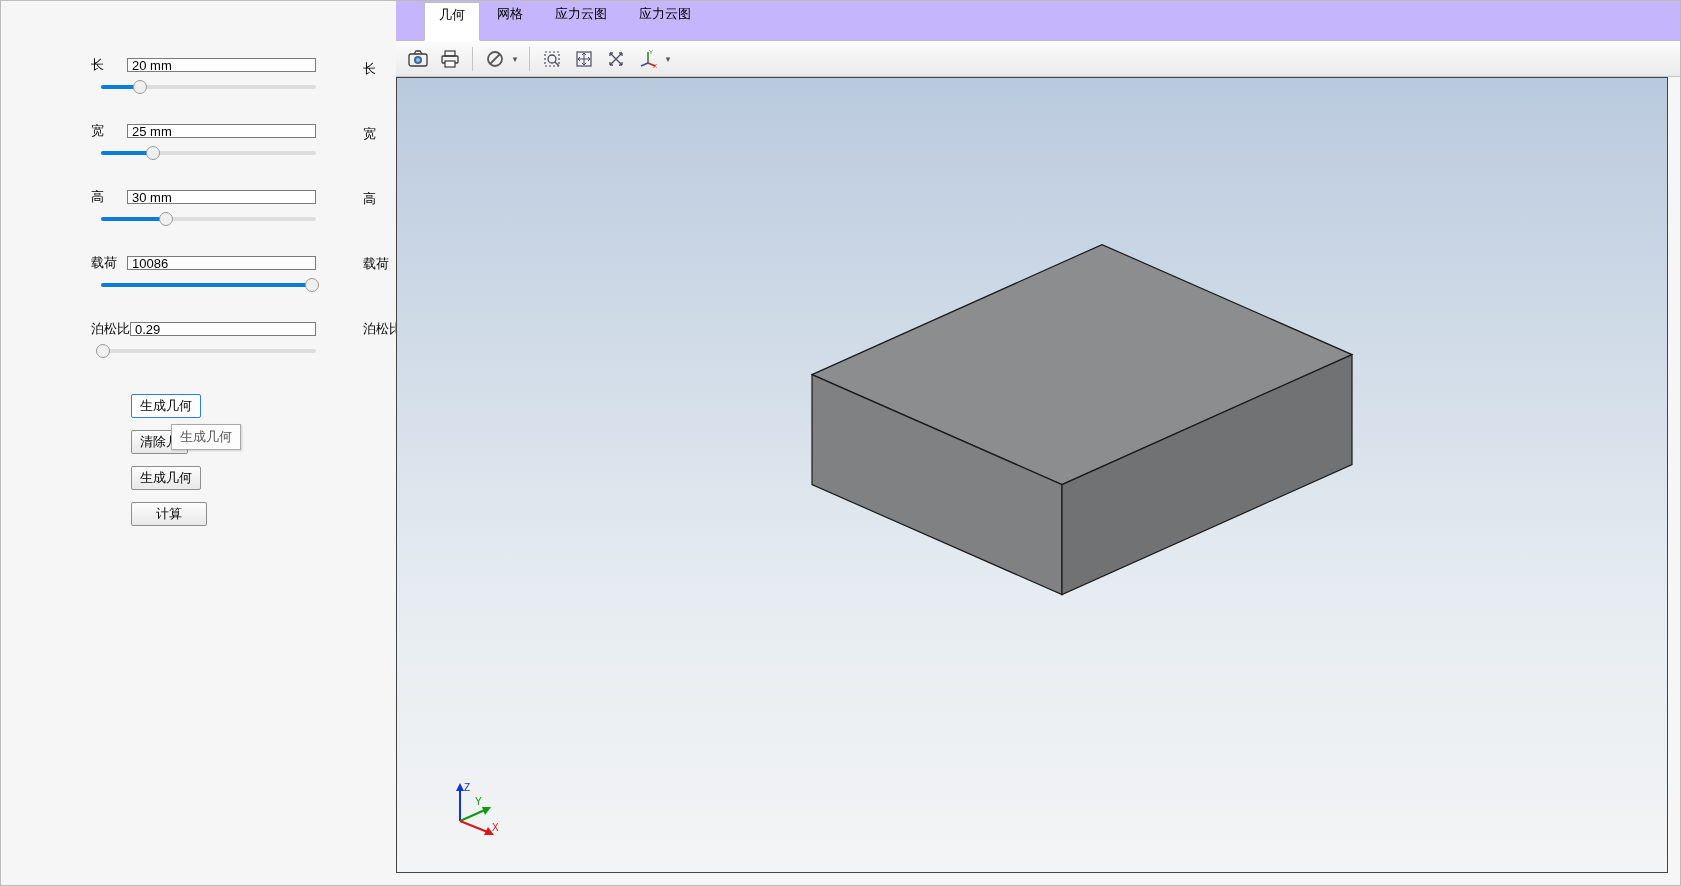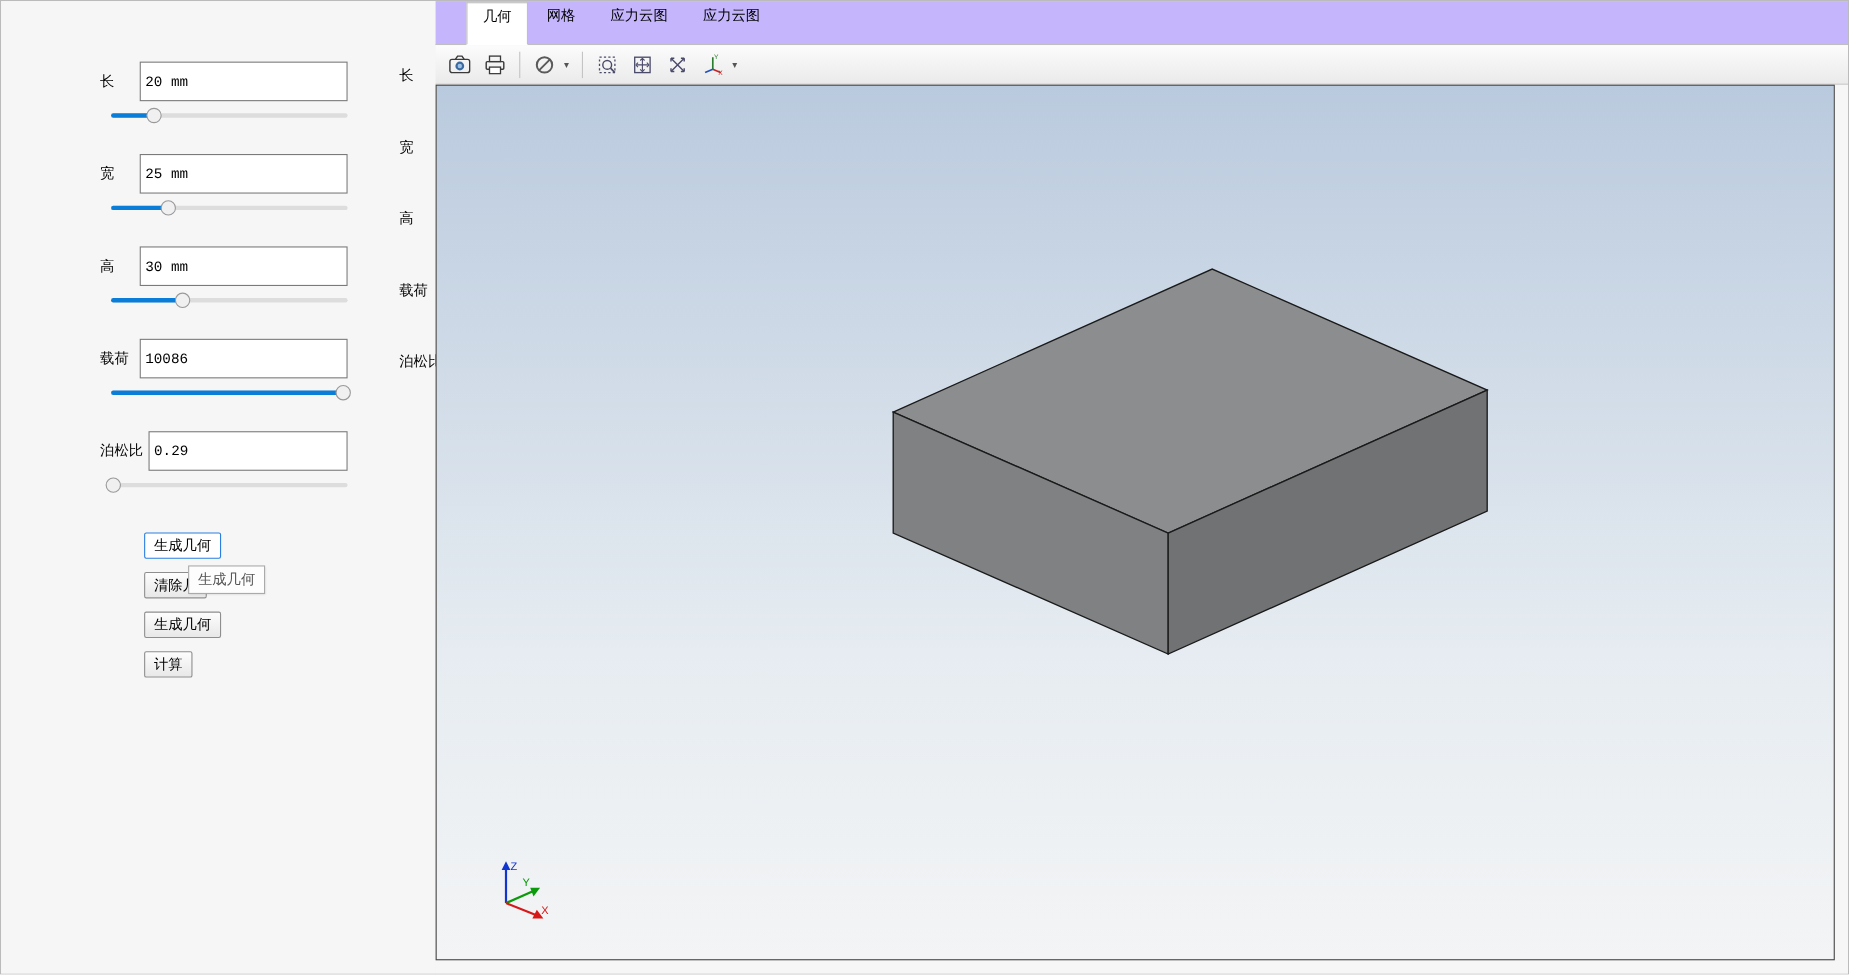--- a/index.html
+++ b/index.html
@@ -29,24 +29,24 @@
   margin-bottom: 6px;
 }
 .param-label {
   width: 36px;
   text-align: left;
   font-size: 13px;
   white-space: nowrap;
 }
 .param-input {
   flex: 1;
-  height: 36px;
+  height: 14px;
   border: 1px solid #7a7a7a;
   padding: 6px 4px;
-  font-family: Liberation Mono, monospace;
+  font-family: Liberation Sans, sans-serif;
   font-size: 13px;
   background: #fff;
 }
 .slider-row {
   margin-left: 10px;
   margin-bottom: 28px;
   position: relative;
   height: 14px;
 }
 .slider-track {
@@ -255,21 +255,21 @@
       <div class="slider-track"></div>
         <div class="slider-fill" style="width:1%"></div>
         <div class="slider-thumb" style="left:1%"></div>
     </div>
 
     <div class="btn-group">
       <button class="highlight">生成几何</button>
       <button>清除几</button>
       <div class="tooltip">生成几何</div>
       <button>生成几何</button>
-      <button style="padding:2px 8px">计算</button>
+      <button style="padding:2px 24px">计算</button>
     </div>
   </div>
 
   <div class="right-col-labels">
     <div>长</div>
     <div>宽</div>
     <div>高</div>
     <div>载荷</div>
     <div>泊松比</div>
   </div>

